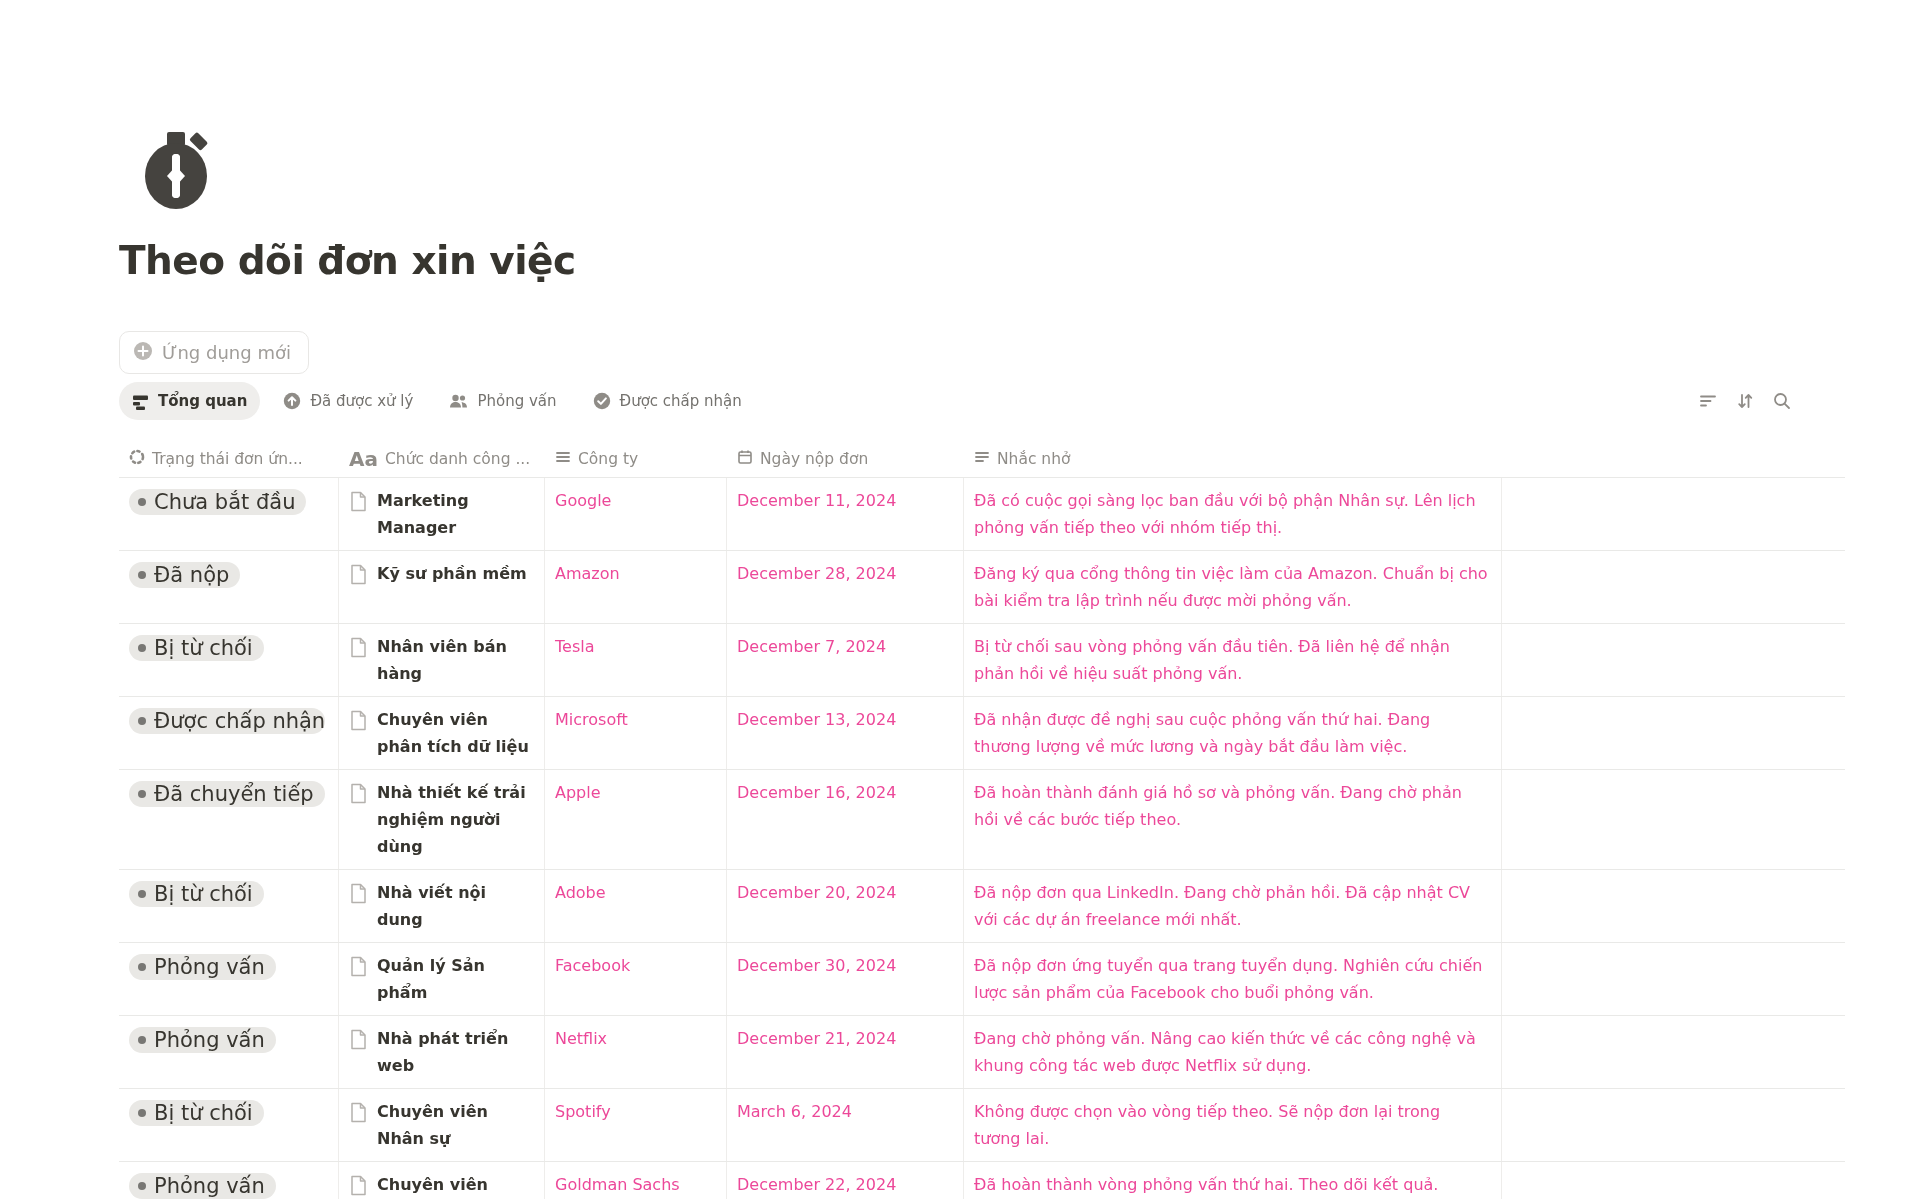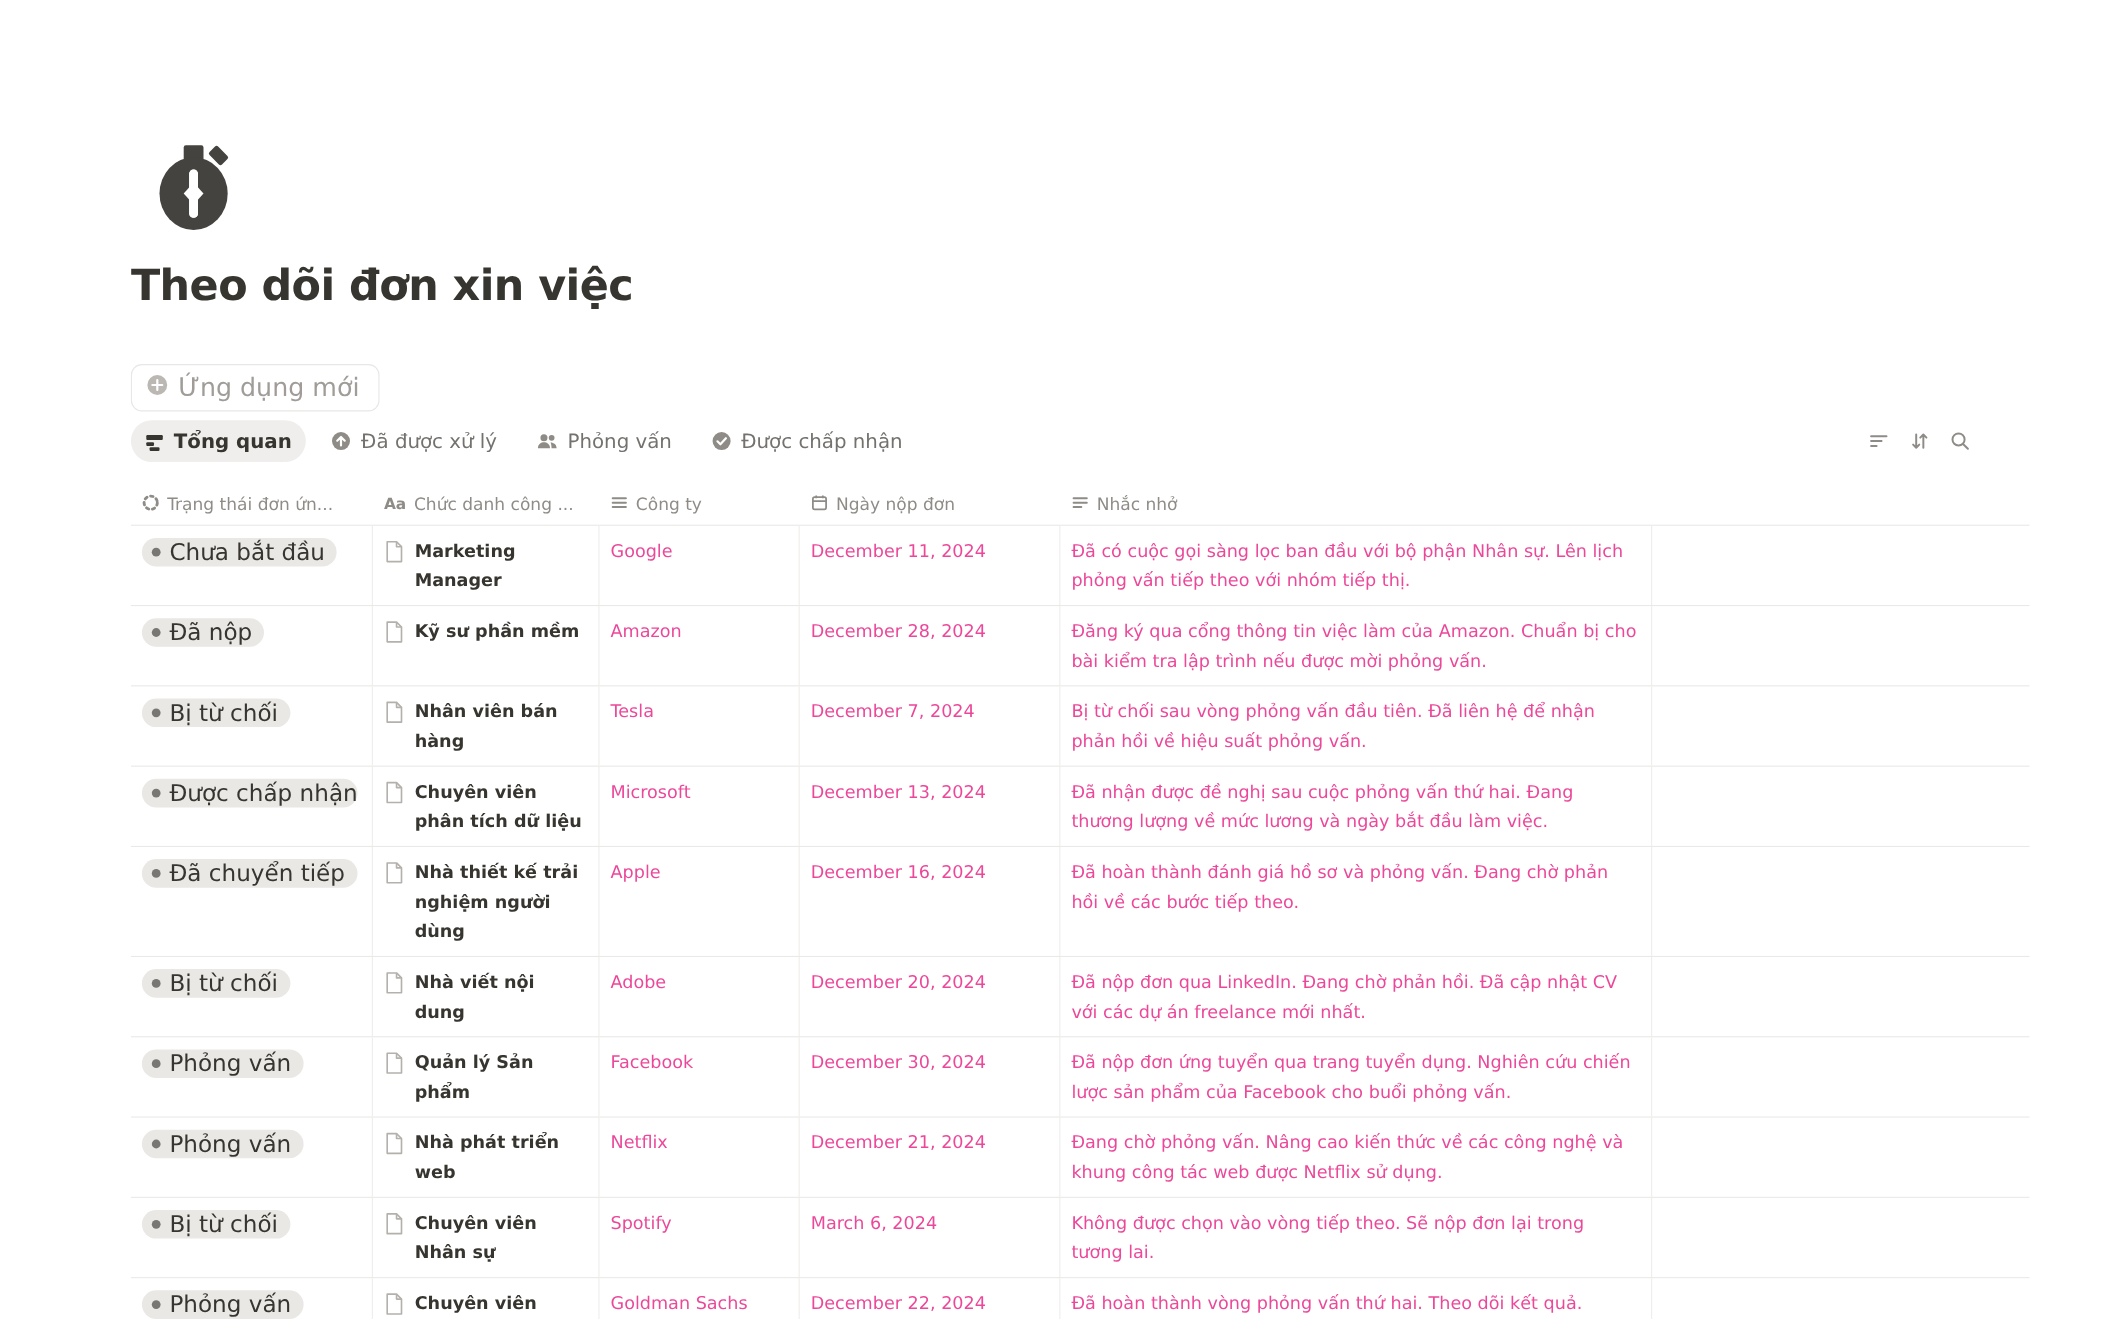--- a/index.html
+++ b/index.html
@@ -11,42 +11,42 @@
   
   .page-icon { position:absolute; left:137px; top:130px; width:78px; height:80px; }
 
   
   .page-title { position:absolute; left:119px; top:238px; font-size:39px; font-weight:700;
     letter-spacing:-0.5px; color:#37352f; }
 
   
   .new-btn { position:absolute; left:119px; top:331px; height:43px; display:inline-flex;
     align-items:center; gap:9px; padding:0 17px 0 13px; border:1px solid #e8e7e5;
-    border-radius:10px; background:#fff; color:#a09d99; font-size:23px; cursor:pointer; }
+    border-radius:10px; background:#fff; color:#a09d99; font-size:18px; cursor:pointer; }
 
   
   .tabs { position:absolute; left:119px; top:382px; display:flex; align-items:center; }
   .tab { display:inline-flex; align-items:center; gap:9px; height:38px; padding:0 13px;
-    border-radius:19px; font-size:18px; color:#74726e; margin-right:10px; cursor:pointer; }
+    border-radius:19px; font-size:15px; color:#74726e; margin-right:10px; cursor:pointer; }
   .tab .ticon { display:inline-flex; }
   .tab.active { background:#efeeec; color:#37352f; font-weight:700; }
 
   
   .toolbar { position:absolute; top:391px; right:128px; display:flex; gap:17px; align-items:center; }
   .toolbar .tbicon { width:20px; height:20px; display:inline-flex; cursor:pointer; }
 
   
   .table { position:absolute; left:119px; top:440px; width:1726px; }
   .grid-row { display:grid; grid-template-columns:220px 206px 182px 237px 538px 343px; }
 
   .thead { height:38px; border-bottom:1px solid #e9e9e7; color:#8f8c87; font-size:15.5px; }
   .th { display:flex; align-items:center; gap:7px; padding:0 8px 0 10px; white-space:nowrap;
     overflow:hidden; cursor:pointer; }
   .th svg, .th .aa { flex-shrink:0; }
-  .aa { font-size:14px; font-weight:700; letter-spacing:0; color:#8f8c87; }
+  .aa { font-size:20px; font-weight:700; letter-spacing:0; color:#8f8c87; }
 
   .row { border-bottom:1px solid #e9e9e7; }
   .cell { padding:9px 12px 9px 10px; font-size:16px; line-height:27px; }
   .cell.divider { border-right:1px solid #eeedeb; }
 
   
   .badge { display:inline-flex; align-items:center; gap:8px; background:#e9e8e5;
     border-radius:13px; padding:1px 11px 1px 9px; font-size:21px; line-height:24px;
     color:#37352f; max-width:196px; white-space:nowrap; cursor:pointer; }
   .badge .dot { width:8px; height:8px; border-radius:50%; background:#787774; flex-shrink:0; }

